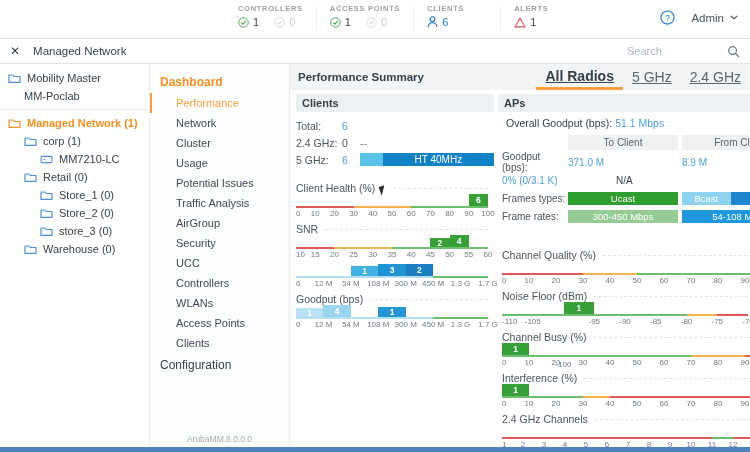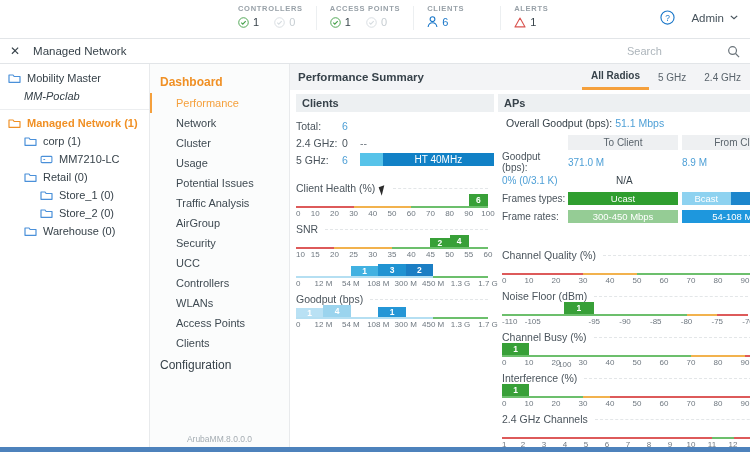--- a/index.html
+++ b/index.html
@@ -41,21 +41,21 @@
   .menu-section{padding:4px 10px;font-weight:bold;color:#f09025;font-size:12px;cursor:pointer;}
   .menu-section.plain{color:#37424a;font-weight:normal;margin-top:1px;}
   .menu-item{padding:4px 10px 4px 26px;color:#3f4a52;font-size:11px;cursor:pointer;}
   .menu-item.active{color:#f5a03c;border-left:2px solid #f5a03c;padding-left:24px;}
   .version{position:absolute;bottom:9px;width:100%;text-align:center;font-size:8.5px;color:#a5adb3;}
   
   .main{flex:1;overflow:hidden;}
   .main-head{height:26px;background:#f3f4f6;display:flex;justify-content:space-between;align-items:center;padding-left:8px;}
   .mh-title{font-weight:bold;font-size:11.5px;}
   .tabs{display:flex;align-items:center;height:100%;}
-  .tab{padding:0 9px;color:#5a646c;font-size:10px;display:flex;align-items:center;height:100%;box-sizing:border-box;cursor:pointer;}
+  .tab{padding:0 9px;color:#5a646c;font-size:14px;display:flex;align-items:center;height:100%;box-sizing:border-box;cursor:pointer;text-decoration:underline;}
   .tab.active{font-weight:bold;color:#37424a;border-bottom:3px solid #f5a03c;}
   .panels{display:flex;padding-top:4px;}
   .panel{box-sizing:border-box;}
   .panel.clients{width:208px;padding:0 4px 0 6px;}
   .panel.aps{width:252px;overflow:hidden;}
   .aps-inner{width:300px;}
   .phead{background:#edf0f2;font-weight:bold;font-size:11px;padding:3px 6px;margin-bottom:5px;}
   .aps-body{padding-left:4px;}
   
   .crow{display:flex;align-items:center;height:17px;font-size:10.5px;color:#4a545c;}
@@ -212,21 +212,21 @@
 <div class="content">
   <aside class="tree" id="tree">
       <div class="tree-item" style="padding-left: 8px;">
         <span class="icon" style="color: rgb(74, 144, 217);">
           <svg width="13" height="11" viewBox="0 0 14 12">
             <path d="M1 2.2h4.4L6.6 3.8H13v6.4H1z" fill="none" stroke="currentColor" stroke-width="1.3" stroke-linejoin="round"></path>
           </svg>
         </span>
         <span class="tree-label">Mobility Master</span>
       </div>
-      <div class="tree-item" style="padding-left: 24px; font-style: italic;">
+      <div class="tree-item" style="padding-left: 24px;">
         <span class="tree-label">MM-Poclab</span>
       </div>
       <div class="tree-div"></div>
       <div class="tree-item active" style="padding-left: 8px;">
         <span class="icon" style="color: rgb(240, 144, 37);">
           <svg width="13" height="11" viewBox="0 0 14 12">
             <path d="M1 2.2h4.4L6.6 3.8H13v6.4H1z" fill="none" stroke="currentColor" stroke-width="1.3" stroke-linejoin="round"></path>
           </svg>
         </span>
         <span class="tree-label">Managed Network (1)</span>
@@ -264,20 +264,28 @@
         </span>
         <span class="tree-label">Store_1 (0)</span>
       </div>
       <div class="tree-item" style="padding-left: 40px;">
         <span class="icon" style="color: rgb(74, 144, 217);">
           <svg width="13" height="11" viewBox="0 0 14 12">
             <path d="M1 2.2h4.4L6.6 3.8H13v6.4H1z" fill="none" stroke="currentColor" stroke-width="1.3" stroke-linejoin="round"></path>
           </svg>
         </span>
         <span class="tree-label">Store_2 (0)</span>
+      </div>
+      <div class="tree-item" style="padding-left: 40px;">
+        <span class="icon" style="color: rgb(74, 144, 217);">
+          <svg width="13" height="11" viewBox="0 0 14 12">
+            <path d="M1 2.2h4.4L6.6 3.8H13v6.4H1z" fill="none" stroke="currentColor" stroke-width="1.3" stroke-linejoin="round"></path>
+          </svg>
+        </span>
+        <span class="tree-label">store_3 (0)</span>
       </div>
       <div class="tree-item" style="padding-left: 24px; text-align: center;">
         <span class="icon" style="color: rgb(74, 144, 217);">
           <svg width="13" height="11" viewBox="0 0 14 12">
             <path d="M1 2.2h4.4L6.6 3.8H13v6.4H1z" fill="none" stroke="currentColor" stroke-width="1.3" stroke-linejoin="round"></path>
           </svg>
         </span>
         <span class="tree-label">Warehouse (0)</span>
       </div>
     </aside>

